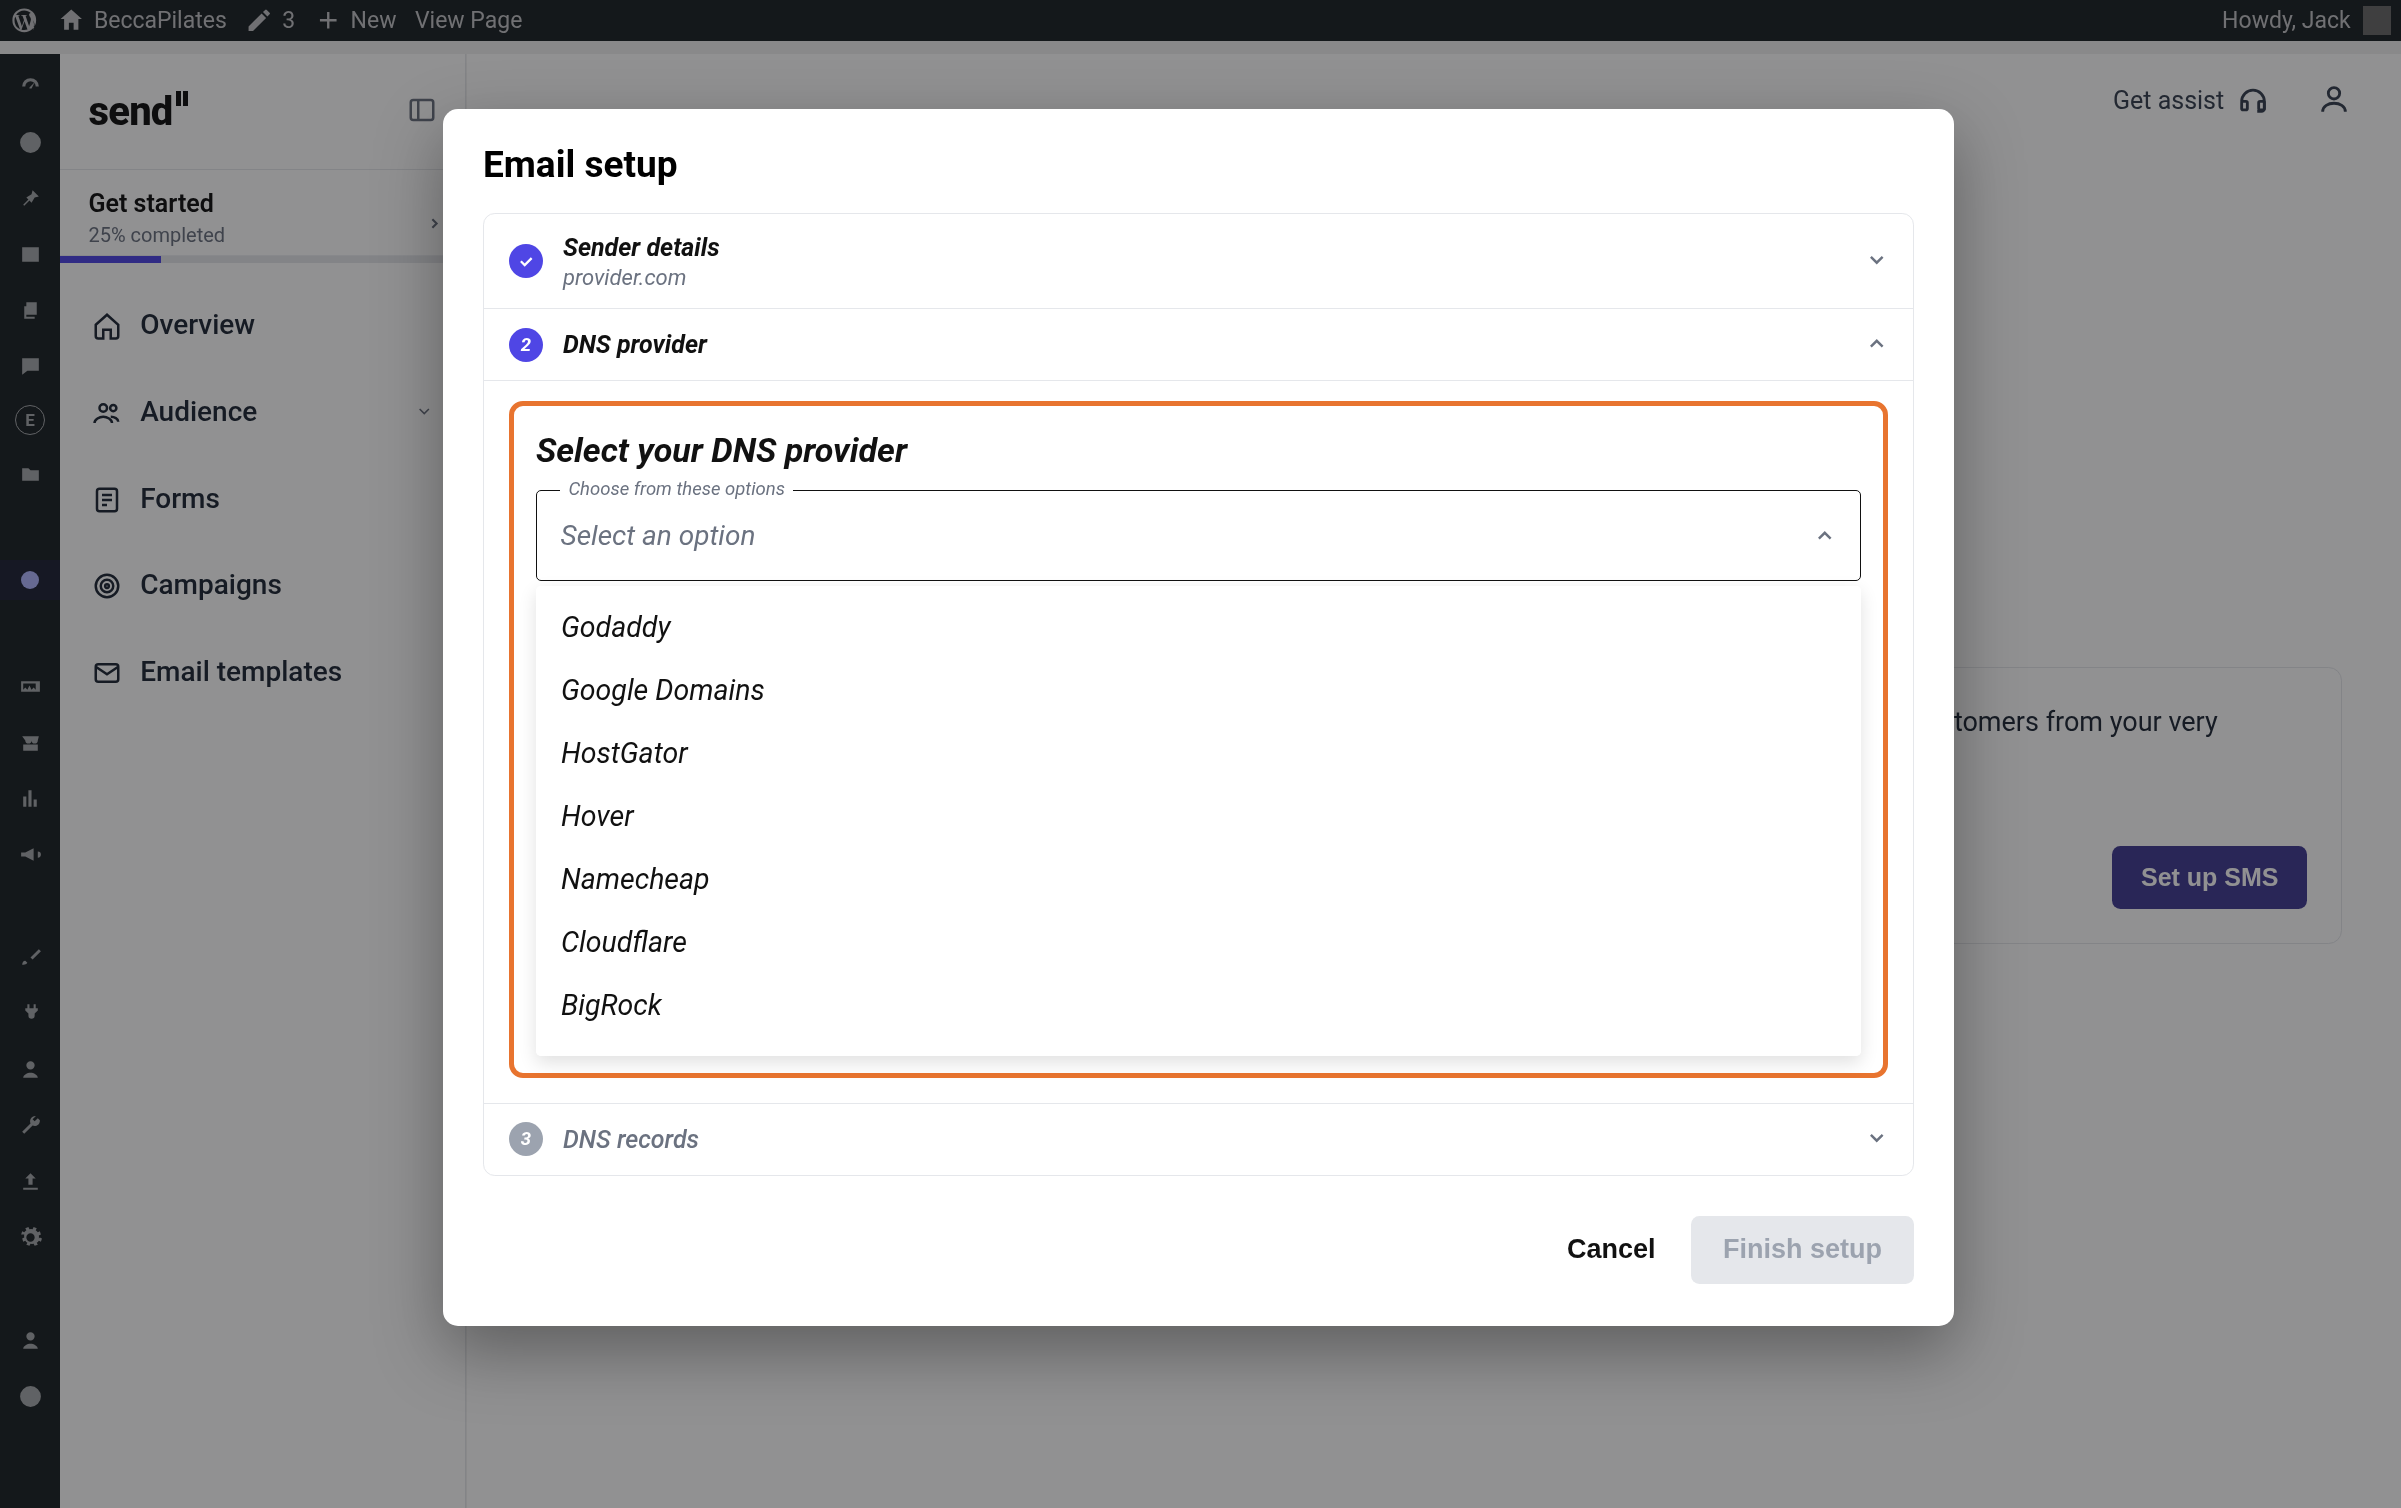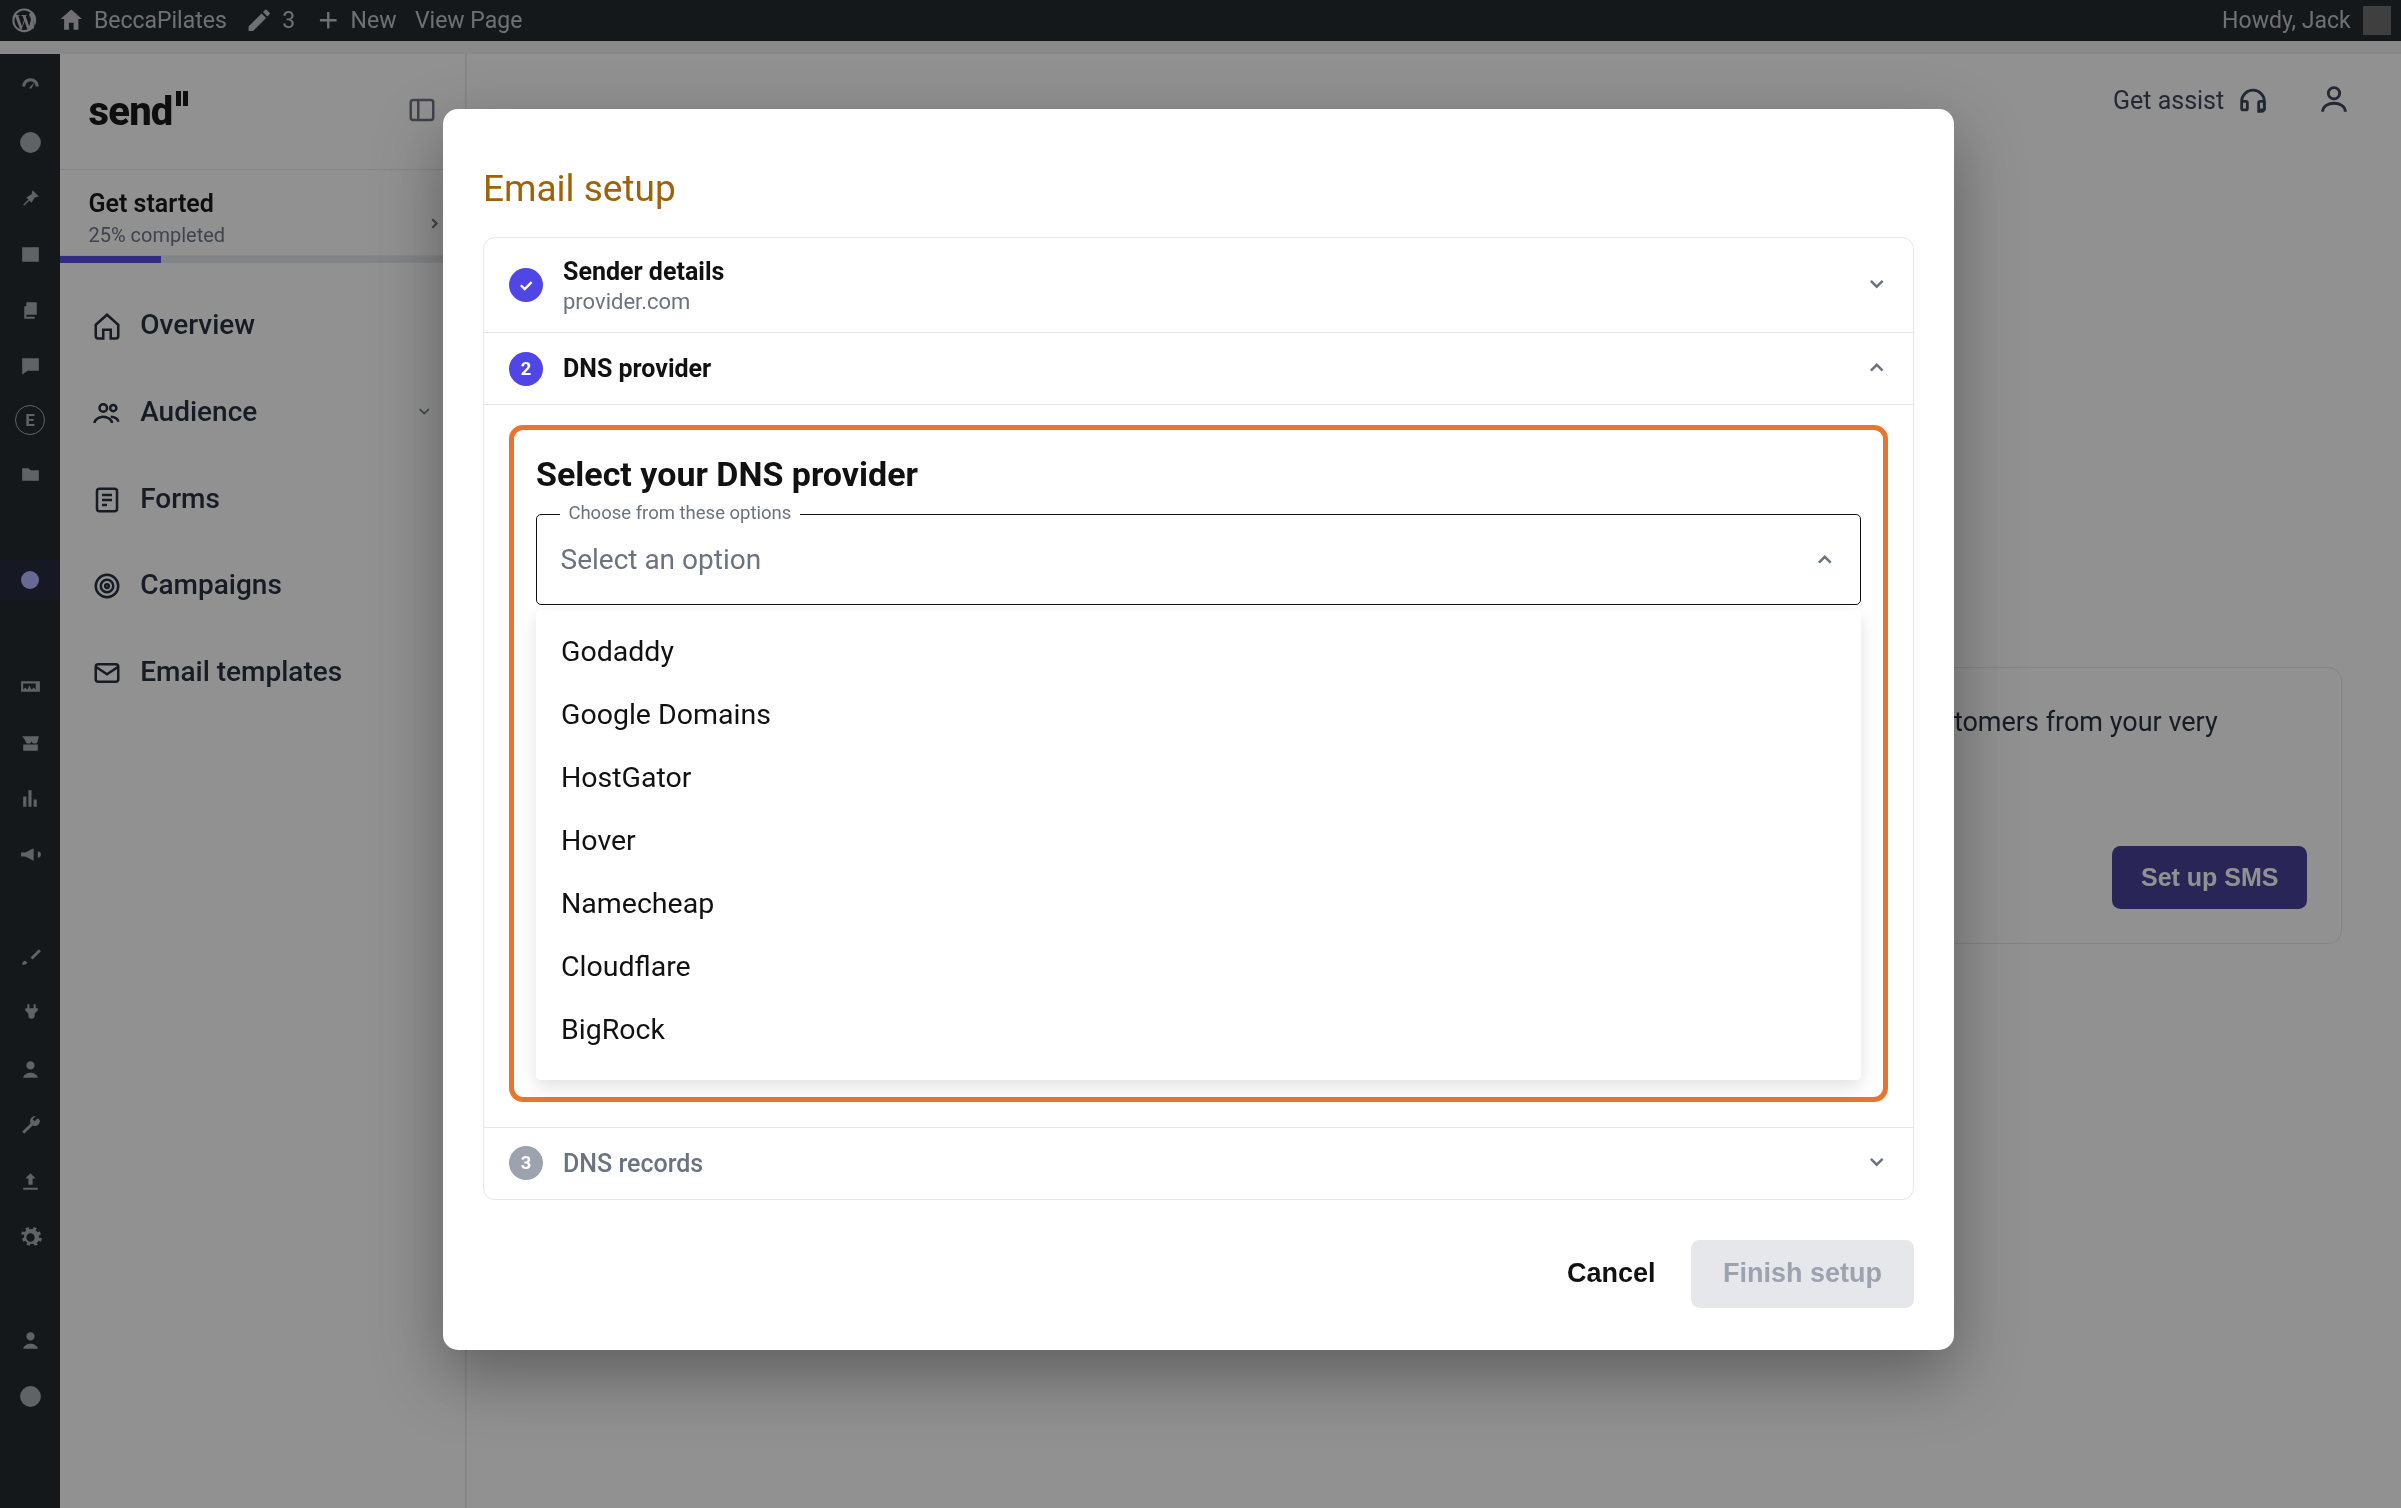--- a/index.html
+++ b/index.html
@@ -48,22 +48,22 @@
   .main .top .assist svg, .main .top .user svg { width:34px; height:34px; stroke:#374151; fill:none; stroke-width:2;}
   .sms-card { position:absolute; right:59px; top:613px; width:470px; height:277px; border:0.8px solid #e5e7eb; border-radius:13.4px; padding:34px; display:flex; flex-direction:column; }
   .sms-card .txt{ font-size:27px; color:#1f2937; line-height:1.5;}
   .sms-card .btn{ margin-top:auto; margin-left:auto; background:#433d94; color:#fff; border:none; border-radius:8.4px; padding:17px 28.5px; font-size:25px; font-weight:600; cursor:pointer;}
 
   
   .scrim { position:absolute; inset:0; background:rgba(10,10,14,0.45); }
 
   
   .modal { position:absolute; left:443px; top:109px; width:1511px; background:#fff; border-radius:15px; box-shadow: 0 25px 67px rgba(0,0,0,0.35); padding: 34px 40px 42px 40px; }
-  .modal h2 { font-size: 37px; font-weight:400; color:#a16207;margin-top:24px;}
-  .accordion { margin-top: 27px; border:0.8px solid #e5e7eb; border-radius:11.8px; overflow:hidden;}
+  .modal h2 { font-size: 37px; font-weight:700; color:#000000;}
+  .accordion { margin-top: 27px; border:0.8px solid #e5e7eb; border-radius:11.8px; overflow:hidden;font-style:italic;}
   .acc-row { display:flex; align-items:center; padding: 18.5px 25px; border-bottom:0.8px solid #e5e7eb; cursor:pointer; }
   .acc-row:last-child{ border-bottom:none;}
   .acc-row .badge { width:34px; height:34px; border-radius:50%; display:flex; align-items:center; justify-content:center; font-size:18.5px; color:#fff; margin-right:20px; flex-shrink:0;}
   .badge.done { background:#4f46e5;}
   .badge.done svg{ width:18.5px; height:18.5px; stroke:#fff; fill:none; stroke-width:3;}
   .badge.current{ background:#4f46e5; font-weight:700;}
   .badge.future{ background:#9ca3af; font-weight:700;}
   .acc-row .titles .t1{ font-size:25px; font-weight:700; color:#111;}
   .acc-row .titles .t2{ font-size:22px; color:#6b7280; margin-top:3.4px;}
   .acc-row .chev{ margin-left:auto;}

